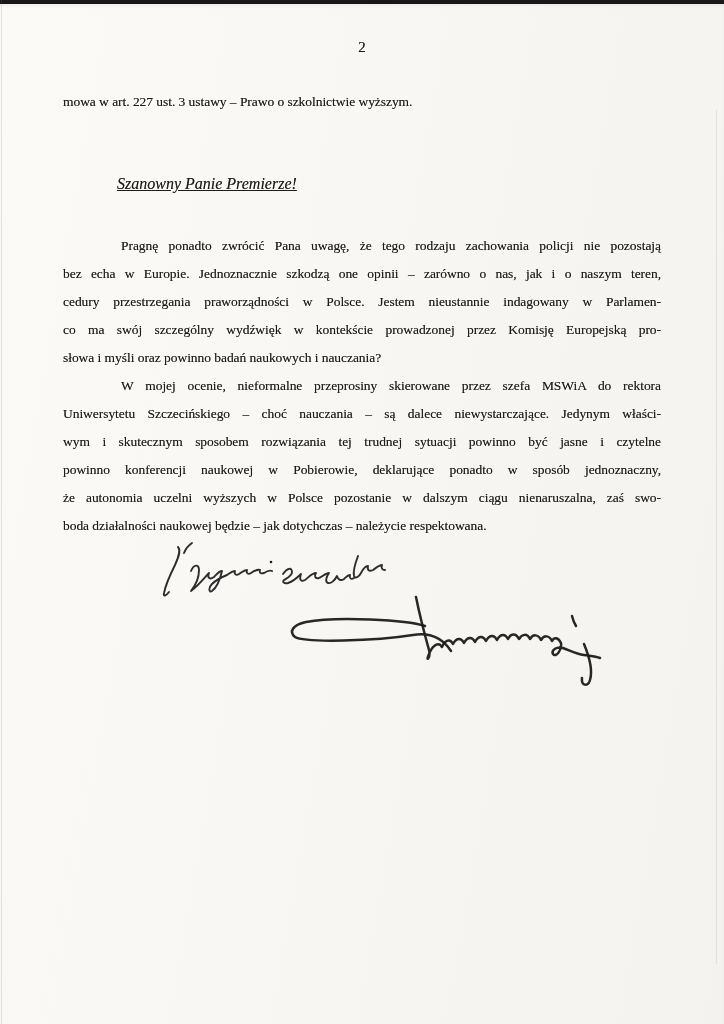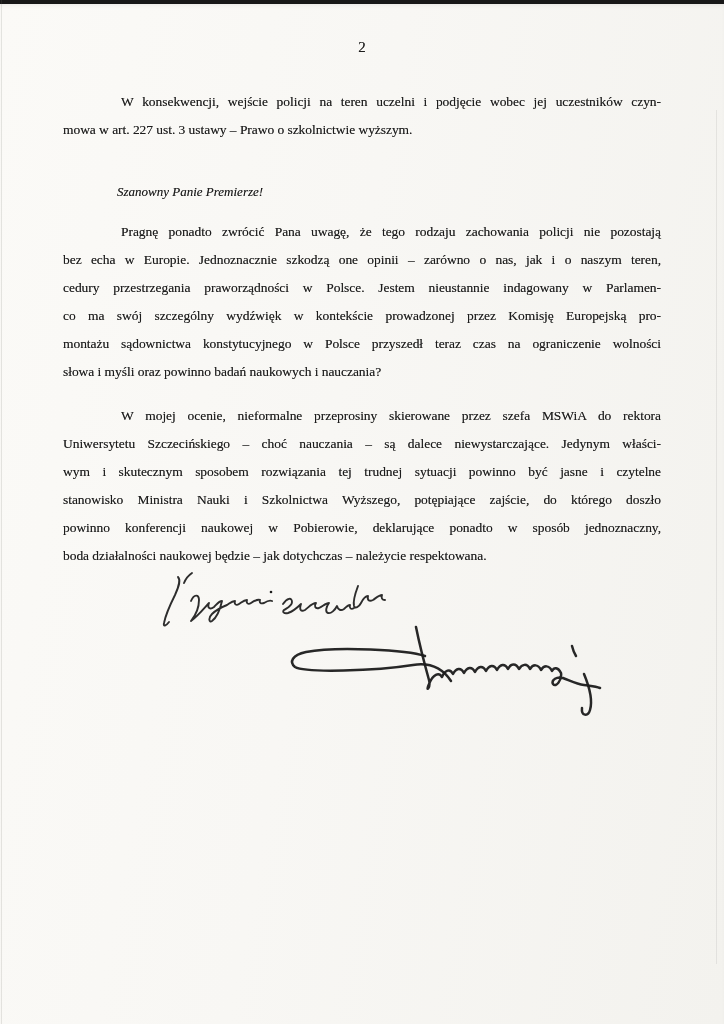--- a/index.html
+++ b/index.html
@@ -48,30 +48,31 @@
     line-height: 28px;
     letter-spacing: -0.05px;
     text-align: justify;
     text-align-last: justify;
     text-shadow: 0 0 .5px rgba(25,25,25,.55);
   }
   .line.last { text-align-last: left; }
   .line.indent { text-indent: 58px; }
 
   .para-1 { margin-top: 32px; }
-  .para-2 { margin-top: 12px; }
-  .para-3 { margin-top: 16px; }
+  .para-2 { margin-top: 34px; }
+  .para-3 { margin-top: 0; }
 
   .salutation {
-    margin-top: 34px;
+    margin-top: 54px;
     font-style: italic;
-    font-size: 13px;
+    font-size: 16px;
     line-height: 28px;
     text-indent: 54px;
     text-shadow: 0 0 .5px rgba(25,25,25,.55);
+    text-decoration: underline;
   }
 
   .handwriting {
     display: block;
     margin-left: 32px;
     margin-top: 0;
   }
   .handwriting path { fill: none; stroke: #1b1b1b; stroke-linecap: round; stroke-linejoin: round; }
   .hw-closing path { stroke-width: 1.9; opacity: .92; }
   .hw-signature path { stroke-width: 2.5; opacity: .95; }
@@ -83,41 +84,39 @@
 <div class="page">
   <div class="scan-top-edge"></div>
   <div class="edge-left"></div>
   <div class="edge-right"></div>
 
   <div class="content">
 
     <div class="page-number">2</div>
 
     <div class="para-1">
-      <div class="line indent">W konsekwencji, wejście policji na teren uczelni i podjęcie wobec jej uczestników czyn-</div>
       <div class="line last">mowa w art. 227 ust. 3 ustawy – Prawo o szkolnictwie wyższym.</div>
     </div>
 
     <div class="salutation">Szanowny Panie Premierze!</div>
 
     <div class="para-2">
       <div class="line indent">Pragnę ponadto zwrócić Pana uwagę, że tego rodzaju zachowania policji nie pozostają</div>
       <div class="line">bez echa w Europie. Jednoznacznie szkodzą one opinii – zarówno o nas, jak i o naszym teren,</div>
       <div class="line">cedury przestrzegania praworządności w Polsce. Jestem nieustannie indagowany w Parlamen-</div>
       <div class="line">co ma swój szczególny wydźwięk w kontekście prowadzonej przez Komisję Europejską pro-</div>
-      <div class="line">montażu sądownictwa konstytucyjnego w Polsce przyszedł teraz czas na ograniczenie wolności</div>
       <div class="line last">słowa i myśli oraz powinno badań naukowych i nauczania?</div>
     </div>
 
     <div class="para-3">
       <div class="line indent">W mojej ocenie, nieformalne przeprosiny skierowane przez szefa MSWiA do rektora</div>
       <div class="line">Uniwersytetu Szczecińskiego – choć nauczania – są dalece niewystarczające. Jedynym właści-</div>
       <div class="line">wym i skutecznym sposobem rozwiązania tej trudnej sytuacji powinno być jasne i czytelne</div>
-      <div class="line">stanowisko Ministra Nauki i Szkolnictwa Wyższego, potępiające zajście, do którego doszło</div>
       <div class="line">powinno konferencji naukowej w Pobierowie, deklarujące ponadto w sposób jednoznaczny,</div>
+      <div class="line">że autonomia uczelni wyższych w Polsce pozostanie w dalszym ciągu nienaruszalna, zaś swo-</div>
       <div class="line last">boda działalności naukowej będzie – jak dotychczas – należycie respektowana.</div>
     </div>
 
     <svg class="handwriting" width="520" height="150" viewBox="0 0 520 150" role="img" aria-label="Z wyrazami szacunku">
 
       <g class="hw-closing">
 
         <path d="M83,7 C86,10 84,16 80,25 C76,33 71,43 69,53 C68,57 71,56 74,52"></path>
         <path d="M89,13 C91,8 94,5 97,3"></path>
 

